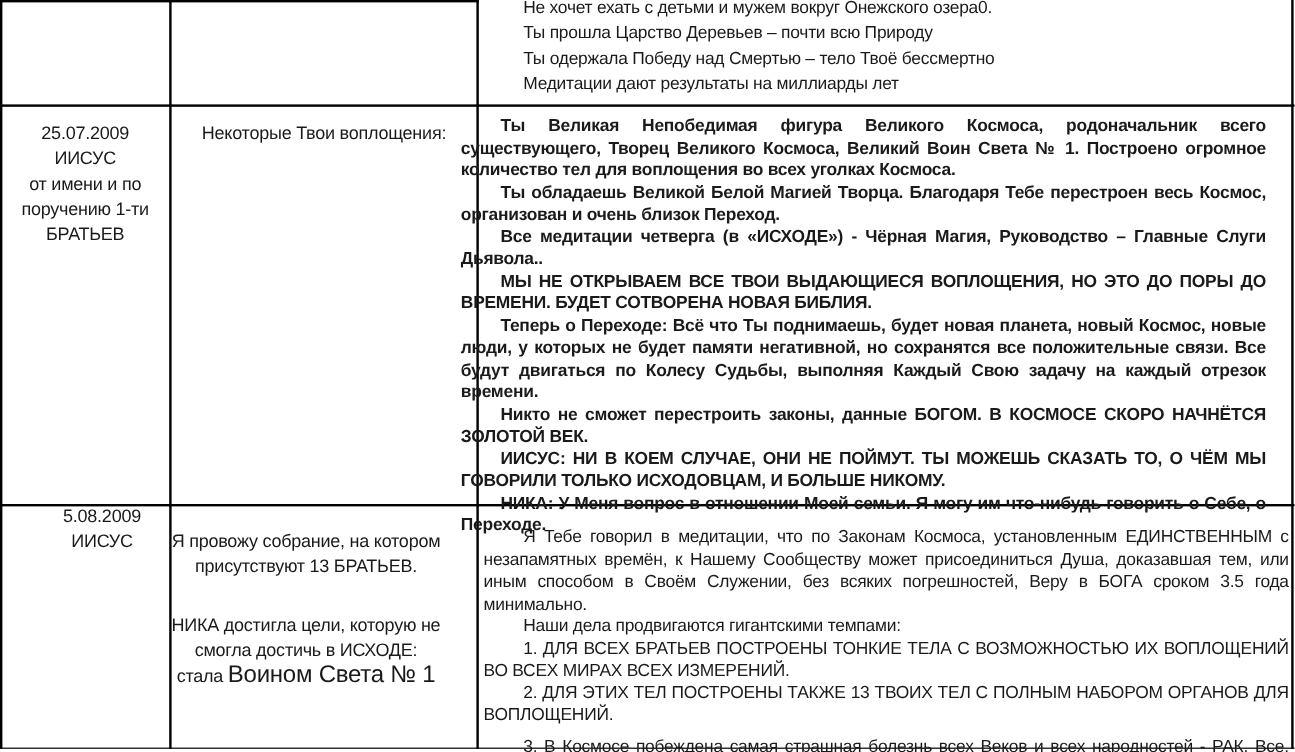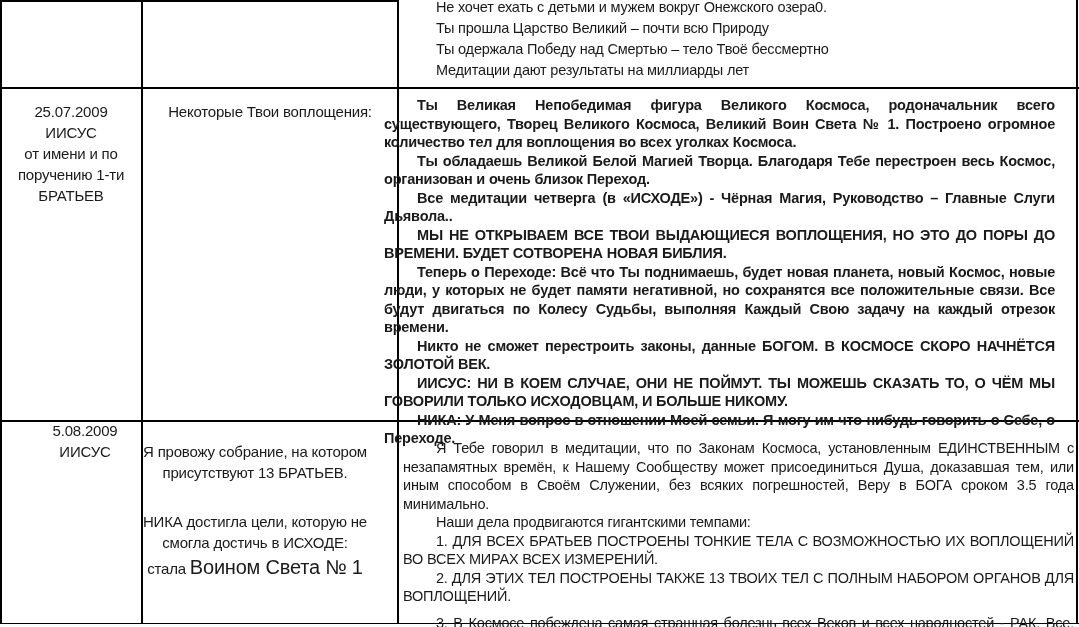--- a/index.html
+++ b/index.html
@@ -45,21 +45,21 @@
     text-indent: 33px;
   }
   .row1-col p {
     line-height: 21px;
     text-align: left;
   }
   .gap-top-28 { margin-top: 28px !important; }
   .gap-top-8  { margin-top: 8px !important; }
   .became-line {
     margin-top: -4px !important;
-    line-height: 36px;
+    line-height: 26px;
     font-size: 20px;
     white-space: nowrap;
   }
   .became-line .small-lead { font-size: 15px; }
 </style>
 </head>
 <body>
 
 <div class="page">
 
@@ -67,21 +67,21 @@
   <div class="vline" style="left:141px;"></div>
   <div class="vline" style="left:397px;"></div>
   <div class="vline" style="left:1076px;"></div>
   <div class="hline" style="top:0; width:398.5px;"></div>
   <div class="hline" style="top:87px;"></div>
   <div class="hline" style="top:420px;"></div>
   <div class="hline" style="top:622.5px;"></div>
 
   <div class="cell content-col row1-col" style="left:403px; top:-3px; width:671px;">
     <p>Не хочет ехать с детьми и мужем вокруг Онежского озера0.</p>
-    <p>Ты прошла Царство Великий – почти всю Природу</p>
+    <p>Ты прошла Царство Деревьев – почти всю Природу</p>
     <p>Ты одержала Победу над Смертью – тело Твоё бессмертно</p>
     <p>Медитации дают результаты на миллиарды лет</p>
   </div>
 
   <div class="cell center-col" style="left:1px; top:101px; width:140px;">
     <p>25.07.2009</p>
     <p>ИИСУС</p>
     <p>от имени и по поручению 1-ти БРАТЬЕВ</p>
   </div>
 

